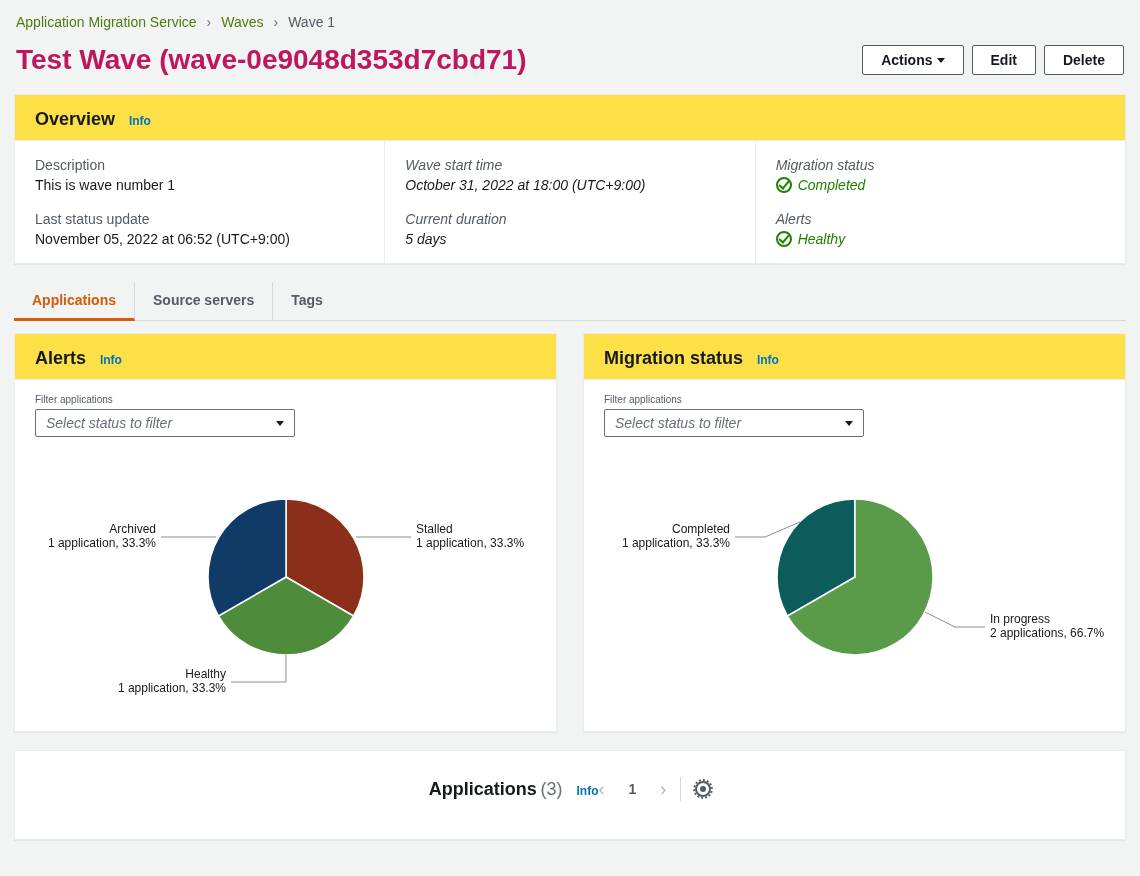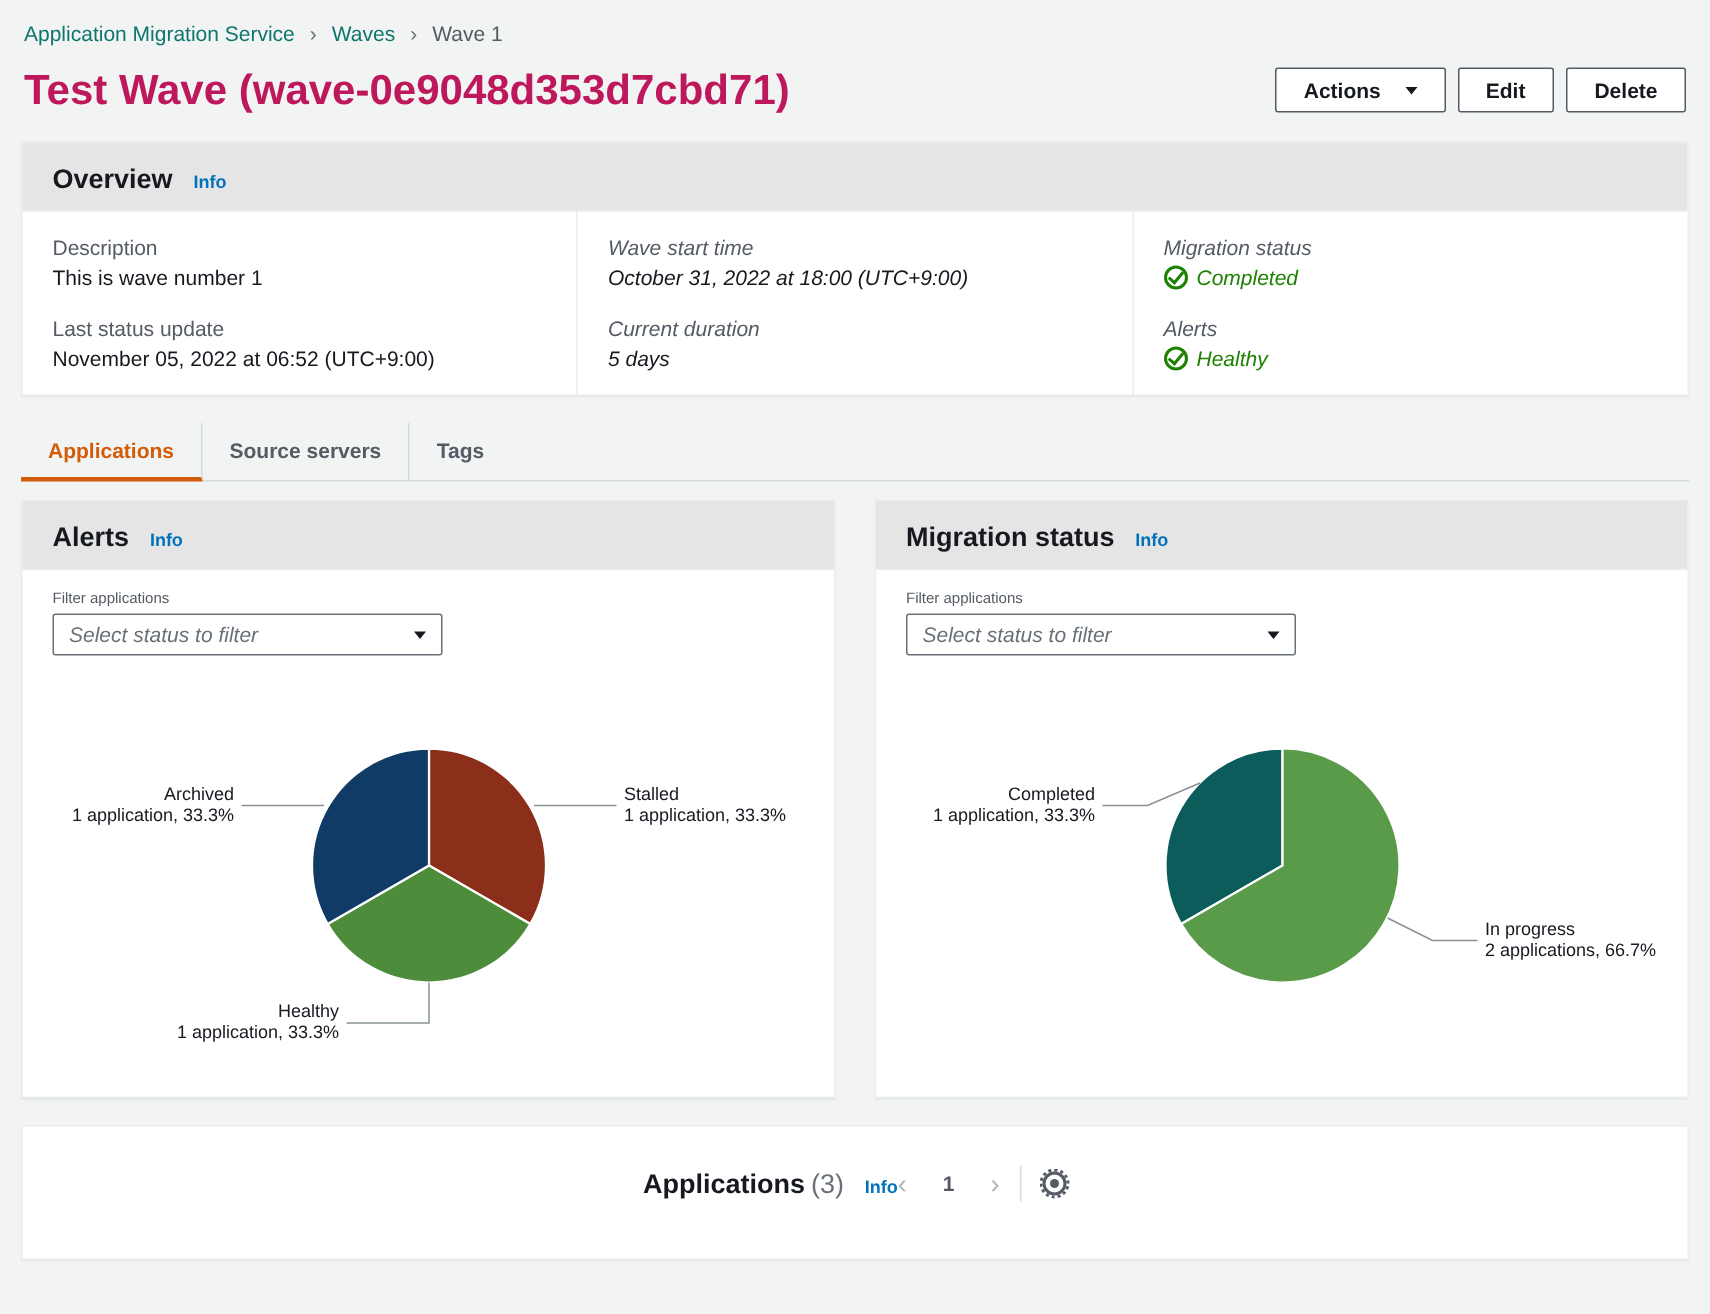--- a/index.html
+++ b/index.html
@@ -1,29 +1,29 @@
 <!DOCTYPE html>
 <html><head>
 <meta charset="utf-8">
 <style>
 * { box-sizing: border-box; margin: 0; padding: 0; }
 body { font-family: "Amazon Ember", "Helvetica Neue", Arial, sans-serif; background: #f2f3f3; color: #16191f; font-size: 14px; }
 a { text-decoration: none; }
 .page { padding: 14px; }
 .breadcrumb { display: flex; align-items: center; gap: 10px; font-size: 14px; margin-bottom: 14px; padding: 0 2px; }
-.breadcrumb .link { color: #0f766e; }
+.breadcrumb .link { color: #4d7c0f; }
 .breadcrumb .sep { color: #687078; }
 .breadcrumb .current { color: #545b64; }
 .header-row { display: flex; justify-content: space-between; align-items: center; margin-bottom: 18px; padding: 0 2px; }
 .page-title { font-size: 28px; font-weight: 700; color: #be185d; }
 .header-actions { display: flex; gap: 8px; }
-.btn { background: #fff; border: 1px solid #545b64; color: #16191f; font-weight: 700; font-size: 14px; padding: 6px 18px; border-radius: 2px; cursor: pointer; display: inline-flex; align-items: center; gap: 16px; text-align: right; }
+.btn { background: #fff; border: 1px solid #545b64; color: #16191f; font-weight: 700; font-size: 14px; padding: 6px 18px; border-radius: 2px; cursor: pointer; display: inline-flex; align-items: center; gap: 4px; text-align: right; }
 .btn .caret { width: 0; height: 0; border-left: 4px solid transparent; border-right: 4px solid transparent; border-top: 5px solid #16191f; }
 .panel { background: #fff; border: 1px solid #eaeded; box-shadow: 0 1px 1px rgba(0,0,0,0.05); }
-.panel-header { padding: 14px 20px 10px 20px; border-bottom: 1px solid #eaeded; background: #e5e5e5; }
+.panel-header { padding: 14px 20px 10px 20px; border-bottom: 1px solid #eaeded; background: #fde047; }
 .panel-title { font-size: 18px; font-weight: 700; display: inline; }
 .info-link { color: #0073bb; font-size: 12px; font-weight: 700; margin-left: 10px; }
 .overview-body { display: flex; padding: 0; }
 .ov-col { padding: 16px 20px; flex: 1; }
 .ov-col.div { border-left: 1px solid #eaeded; font-style: italic; }
 .ov-block { margin-bottom: 18px; }
 .ov-block:last-child { margin-bottom: 0; }
 .ov-label { color: #545b64; font-size: 14px; margin-bottom: 4px; }
 .ov-value { color: #16191f; font-size: 14px; }
 .status-line { display: flex; align-items: center; gap: 6px; color: #1d8102; font-size: 14px; }

